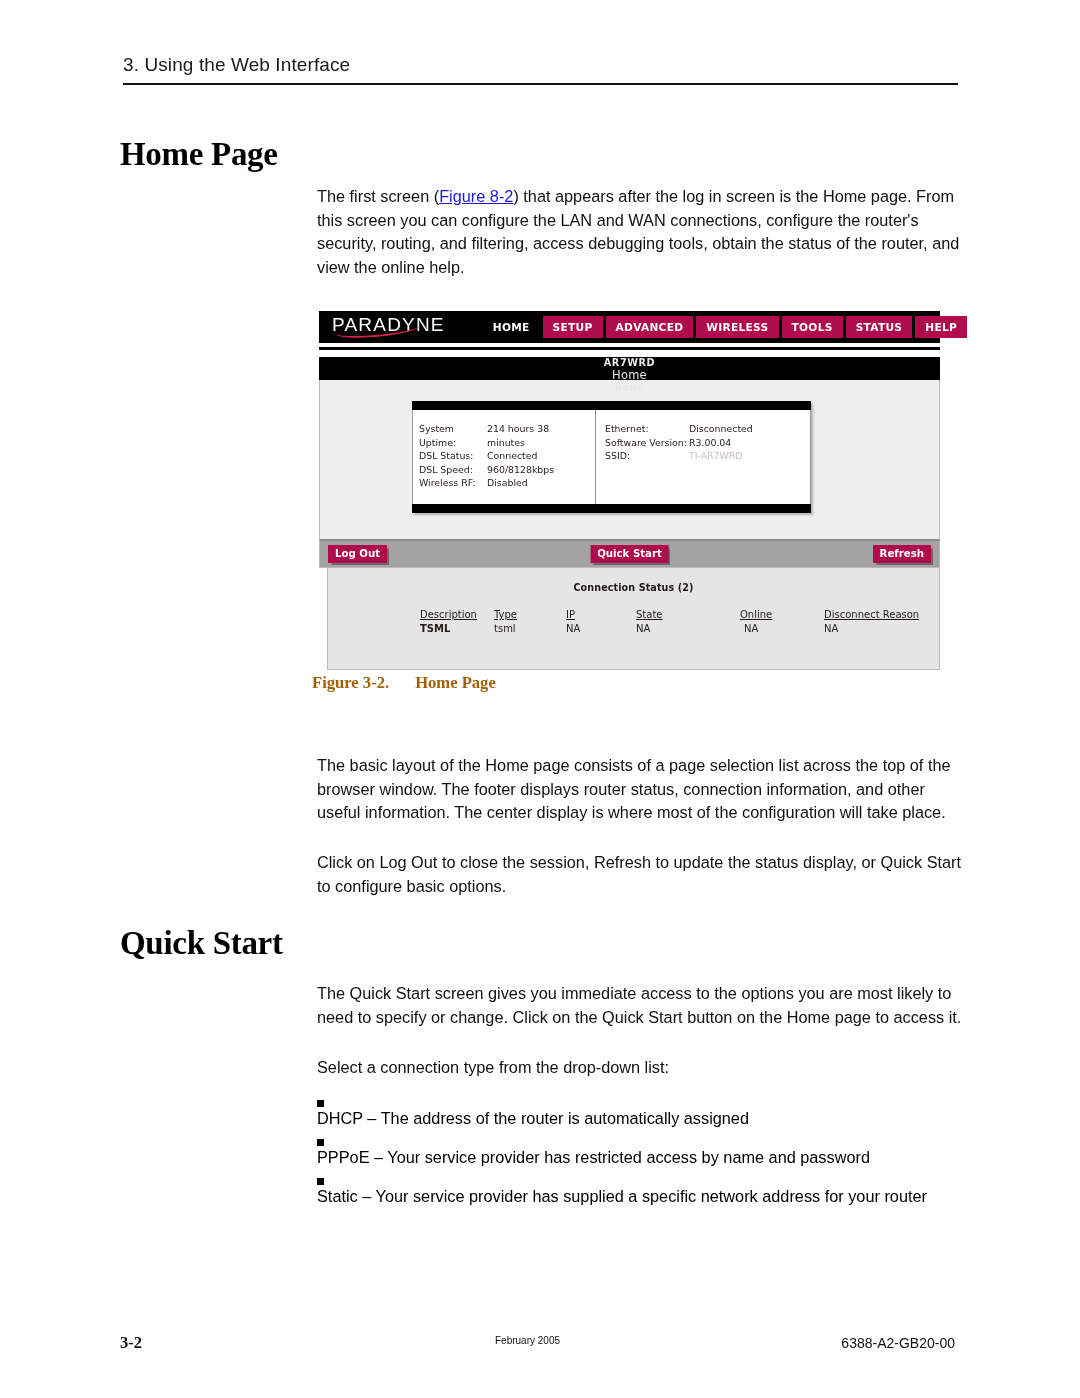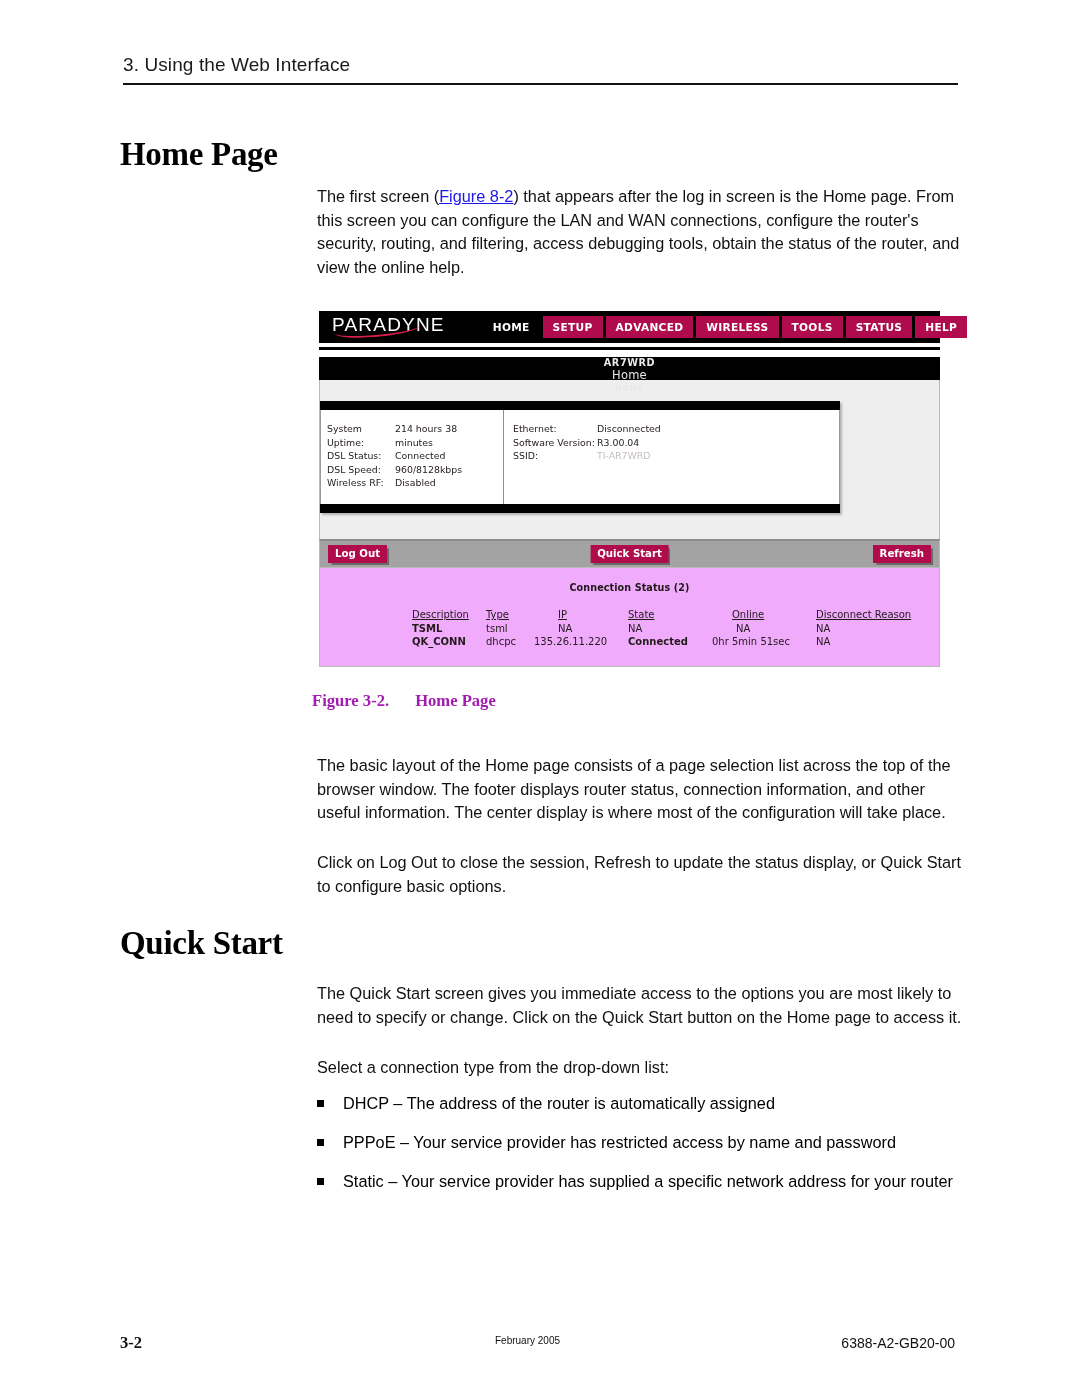--- a/index.html
+++ b/index.html
@@ -60,20 +60,21 @@
 
   
   .bullet-row {
     position: absolute;
     left: 317px;
     width: 660px;
     font-size: 16.3px;
     line-height: 23.5px;
     display: flex;
     align-items: flex-start;
+    flex-direction: column;
   }
   .bullet-row .sq {
     width: 7px; height: 7px;
     background: #000;
     margin-top: 8px;
     margin-right: 19px;
     flex: 0 0 auto;
   }
   .bullet-row .btxt { flex: 1 1 auto; }
 
@@ -152,21 +153,22 @@
   .ui-subbar .right { flex: 0 0 auto; font-weight: bold; }
 
   
   .ui-main {
     background: #eeeeee;
     border-left: 1px solid #b9b9b9;
     border-right: 1px solid #b9b9b9;
     padding: 21px 0 26px 0;
   }
   .status-panel {
-    width: 520px;
+    width: 399px;
+    margin-left: 92px;
     box-shadow: 2px 2px 2px rgba(0,0,0,0.25);
   }
   .status-panel .blackbar { height: 9px; background: #000000; }
   .status-panel .inner {
     display: flex;
     background: #ffffff;
     border-left: 1px solid #9a9a9a;
     border-right: 1px solid #9a9a9a;
   }
   .status-col {
@@ -203,24 +205,25 @@
     padding: 3px 7px 4px 7px;
     line-height: 11px;
     box-shadow: 1.5px 1.5px 1px rgba(0,0,0,0.35);
     font-family: "DejaVu Sans", sans-serif;
   }
   .ui-btn.center { position: absolute; left: 50%; transform: translateX(-50%); }
   .ui-btn.right { position: absolute; right: 8px; }
 
   
   .ui-conn {
-    background: #f0abfc;
+    background: #e5e5e5;
     border: 1px solid #b9b9b9;
     border-top: none;
-    padding: 14px 0 18px 0;
+    padding: 14px 0 34px 0;
+    margin-left: 8px;
   }
   .conn-title {
     text-align: center;
     font-size: 9.6px;
     font-weight: bold;
     color: #201818;
     margin-bottom: 16px;
     letter-spacing: 0.1px;
   }
   table.conn-table {
@@ -250,25 +253,25 @@
   table.conn-table th.c4 { padding-left: 20px; }
   table.conn-table td.c4 { padding-left: 0; }
   table.conn-table td.b { font-weight: bold; }
   table.conn-table td.na-ctr { padding-left: 24px; }
   table.conn-table td.on-ctr { padding-left: 24px; }
 
   
   .fig-caption {
     position: absolute;
     left: 312px;
-    top: 691px;
+    top: 673px;
     font-family: "Liberation Serif", serif;
     font-weight: bold;
     font-size: 16.6px;
-    color: #a21caf;
+    color: #a16207;
   }
   .fig-caption .cap-label { margin-right: 26px; }
 
   
   .page-footer {
     position: absolute;
     left: 120px;
     top: 1333px;
     width: 840px;
     font-size: 14.5px;
@@ -389,28 +392,20 @@
         </thead>
         <tbody>
           <tr>
             <td class="c0 b">TSML</td>
             <td class="c1">tsml</td>
             <td class="c2 na-ctr">NA</td>
             <td class="c3">NA</td>
             <td class="c4 on-ctr">NA</td>
             <td>NA</td>
           </tr>
-          <tr>
-            <td class="c0 b">QK_CONN</td>
-            <td class="c1">dhcpc</td>
-            <td class="c2">135.26.11.220</td>
-            <td class="c3 b">Connected</td>
-            <td class="c4">0hr 5min 51sec</td>
-            <td>NA</td>
-          </tr>
         </tbody>
       </table>
     </div>
 
   </div>
 </div>
 
 <div class="fig-caption">
   <span class="cap-label">Figure 3-2.</span><span>Home Page</span>
 </div>

